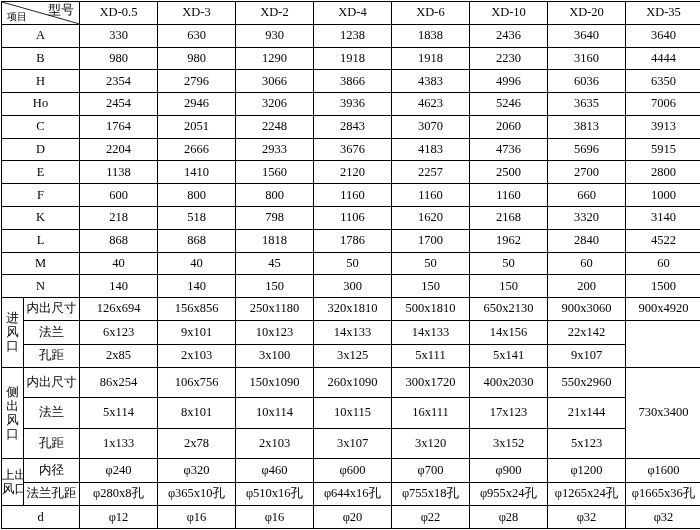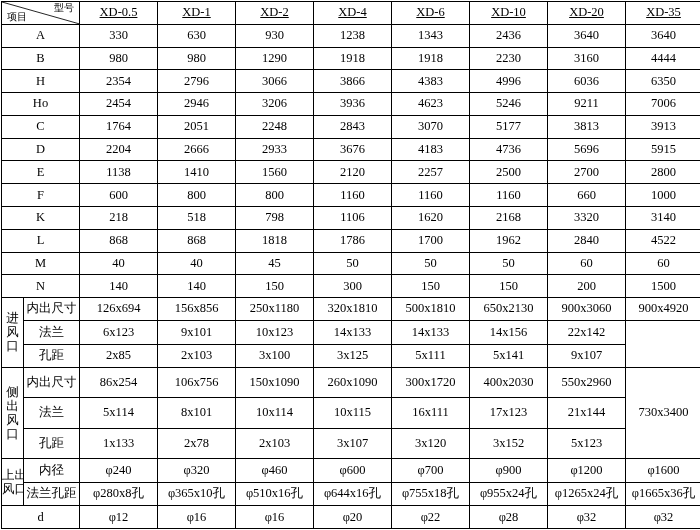--- a/index.html
+++ b/index.html
@@ -35,42 +35,41 @@
     line-height: 1.05;
     padding: 0;
     white-space: nowrap;
     overflow: hidden;
   }
   td.lbl {
     font-size: 12.5px;
   }
   td.hdr {
     font-size: 13px;
-    text-decoration: underline;
   }
   
   td.corner {
     position: relative;
     padding: 0;
     width: 78px;
   }
   td.corner .diag {
     position: absolute;
     left: 0; top: 0; right: 0; bottom: 0;
   }
   td.corner .diag svg {
     display: block;
     width: 100%;
     height: 100%;
   }
   td.corner .tr {
     position: absolute;
     top: 1px;
     right: 5px;
-    font-size: 10px;
+    font-size: 13px;
   }
   td.corner .bl {
     position: absolute;
     bottom: 1px;
     left: 5px;
     font-size: 10px;
   }
   
   td.vgroup {
     width: 22px;
@@ -116,36 +115,36 @@
         <td class="corner" colspan="2">
           <span class="diag">
             <svg viewBox="0 0 78 30" preserveAspectRatio="none">
                 <line x1="0" y1="0" x2="78" y2="30" stroke="#000" stroke-width="1"></line>
               </svg>
           </span>
           <span class="tr">型号</span>
           <span class="bl">项目</span>
         </td>
         <td class="hdr">XD-0.5</td>
-        <td class="hdr">XD-1</td>
+        <td class="hdr">XD-3</td>
         <td class="hdr">XD-2</td>
         <td class="hdr">XD-4</td>
         <td class="hdr">XD-6</td>
         <td class="hdr">XD-10</td>
         <td class="hdr">XD-20</td>
         <td class="hdr">XD-35</td>
       </tr>
 
       <tr>
         <td class="lbl" colspan="2">A</td>
         <td>330</td>
         <td>630</td>
         <td>930</td>
         <td>1238</td>
-        <td>1343</td>
+        <td>1838</td>
         <td>2436</td>
         <td>3640</td>
         <td>3640</td>
       </tr>
       <tr>
         <td class="lbl" colspan="2">B</td>
         <td>980</td>
         <td>980</td>
         <td>1290</td>
         <td>1918</td>
@@ -166,31 +165,31 @@
         <td>6350</td>
       </tr>
       <tr>
         <td class="lbl" colspan="2">Ho</td>
         <td>2454</td>
         <td>2946</td>
         <td>3206</td>
         <td>3936</td>
         <td>4623</td>
         <td>5246</td>
-        <td>9211</td>
+        <td>3635</td>
         <td>7006</td>
       </tr>
       <tr>
         <td class="lbl" colspan="2">C</td>
         <td>1764</td>
         <td>2051</td>
         <td>2248</td>
         <td>2843</td>
         <td>3070</td>
-        <td>5177</td>
+        <td>2060</td>
         <td>3813</td>
         <td>3913</td>
       </tr>
       <tr>
         <td class="lbl" colspan="2">D</td>
         <td>2204</td>
         <td>2666</td>
         <td>2933</td>
         <td>3676</td>
         <td>4183</td>

